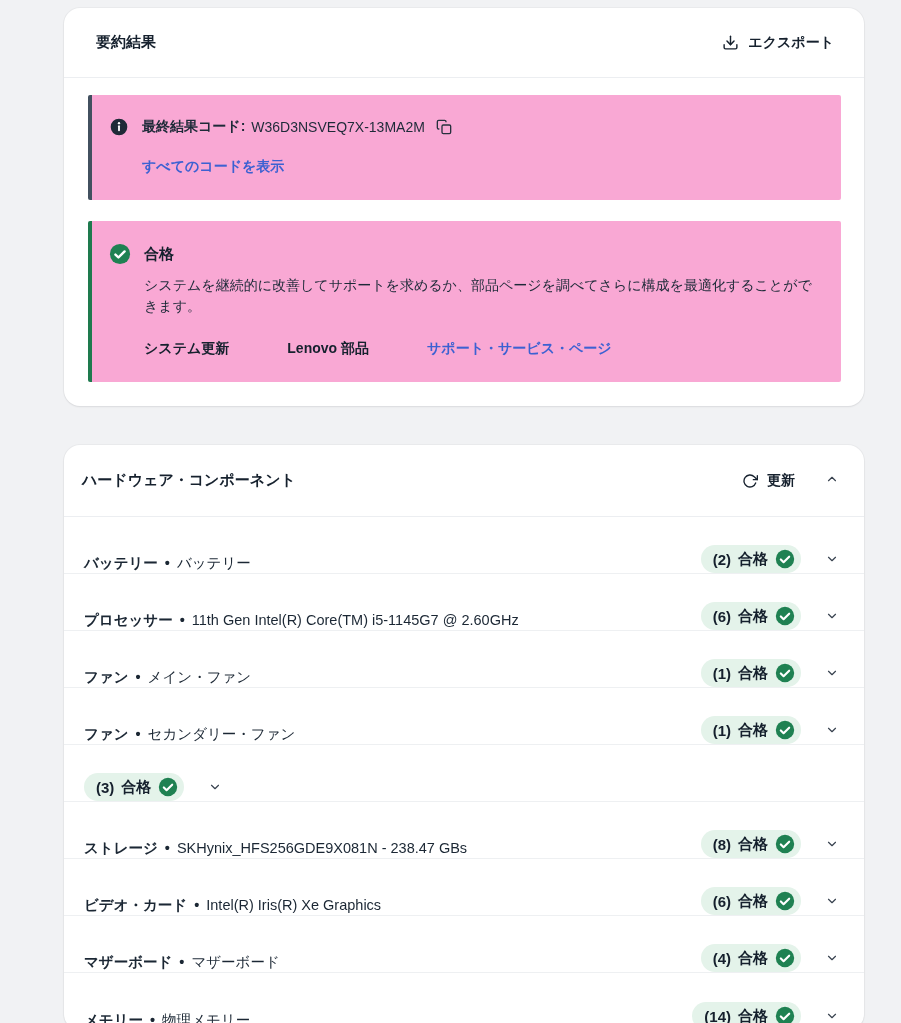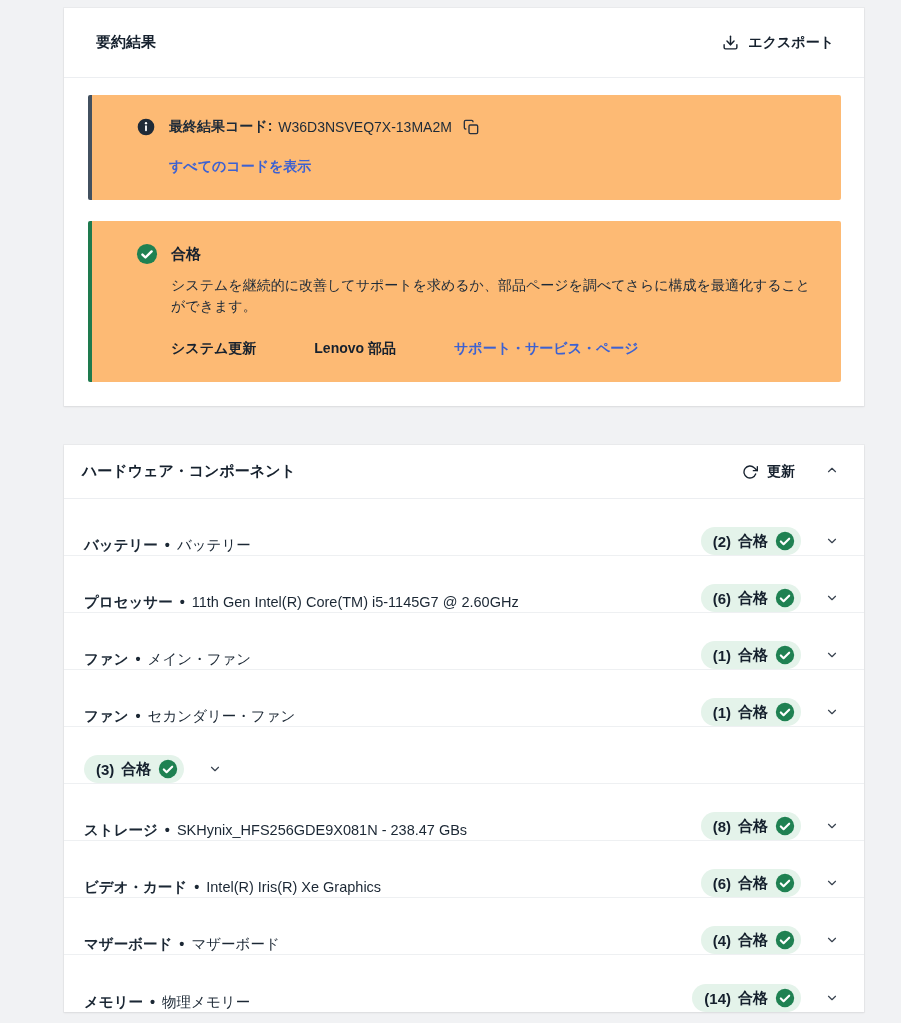--- a/index.html
+++ b/index.html
@@ -6,59 +6,59 @@
   html,body { margin:0; padding:0; }
   body {
     width:901px; height:1023px;
     background:#f1f2f4;
     font-family:"Liberation Sans", sans-serif;
     color:#1b2734;
     -webkit-font-smoothing:antialiased;
   }
   .page { padding-top:8px; padding-left:64px; }
   .card {
-    width:800px; background:#ffffff; border-radius:0;
+    width:800px; background:#ffffff; border-radius:16px;
     box-shadow:0 1px 2px rgba(20,30,40,.08), 0 0 0 1px rgba(20,30,40,.03);
     overflow:hidden;
   }
   
   .card-header {
     display:flex; justify-content:space-between; align-items:center;
     height:70px; padding:0 30px 0 32px; border-bottom:1px solid #eceef1;
   }
   .card-title { font-size:15px; font-weight:700; color:#16212e; }
   .btn-plain {
     display:flex; align-items:center; gap:9px;
     font-size:14px; font-weight:600; color:#16212e; cursor:pointer;
     background:none; border:none; padding:0; font-family:inherit;
   }
   .icon { display:inline-flex; align-items:center; justify-content:center; flex:0 0 auto; }
   .card1-body { padding:17px 23px 24px 24px; }
   .alert {
-    background:#fdba74; border-left:4px solid #42505f; border-radius:2px;
-    padding:22px 20px 24px 44px;
+    background:#f9a8d4; border-left:4px solid #42505f; border-radius:2px;
+    padding:22px 20px 24px 17px;
   }
   .alert.pass { border-left-color:#1e7a4e; margin-top:21px; }
   .alert-row { display:flex; align-items:center; gap:13px; }
   .alert-text { font-size:14px; color:#1d2a38; }
   .alert-title { font-size:15px; font-weight:700; color:#16212e; }
   .code-line { display:flex; align-items:center; gap:6px; }
   .copy-btn { cursor:pointer; background:none; border:none; padding:0; margin-left:5px; display:inline-flex; }
   .link {
     color:#3c61d2; font-size:14px; font-weight:600; cursor:pointer; text-decoration:none;
   }
   .show-codes { display:inline-block; margin-top:21px; margin-left:33px; }
   .pass-desc { margin-top:10px; margin-left:35px; font-size:14px; color:#1d2a38; line-height:1.5; }
   .pass-links { display:flex; gap:58px; margin-top:23px; margin-left:35px; align-items:center; }
   .pass-action { font-size:14px; font-weight:700; color:#16212e; cursor:pointer; }
   
   .card.hw { margin-top:39px; }
   .hw-header {
     display:flex; justify-content:space-between; align-items:center;
-    height:54px; padding:0 25px 0 18px; border-bottom:1px solid #eceef1;
+    height:72px; padding:0 25px 0 18px; border-bottom:1px solid #eceef1;
   }
   .hw-header-right { display:flex; align-items:flex-start; gap:30px; }
   .hw-row {
     display:flex; justify-content:space-between; align-items:flex-end;
     height:57px; padding:0 25px 0 20px; border-bottom:1px solid #eef0f2;
     cursor:pointer;
   }
   .hw-row:last-child { border-bottom:none; }
   .hw-label { font-size:14.5px; color:#1b2734; }
   .hw-cat { font-weight:700; }

